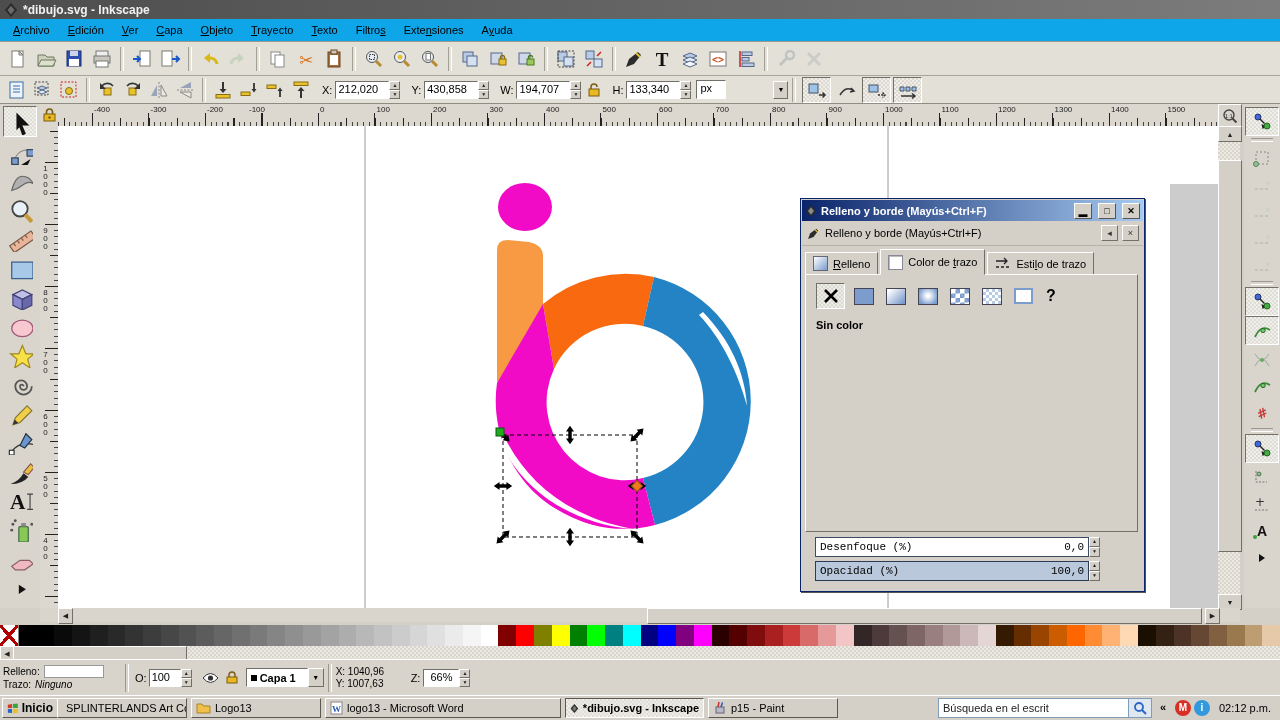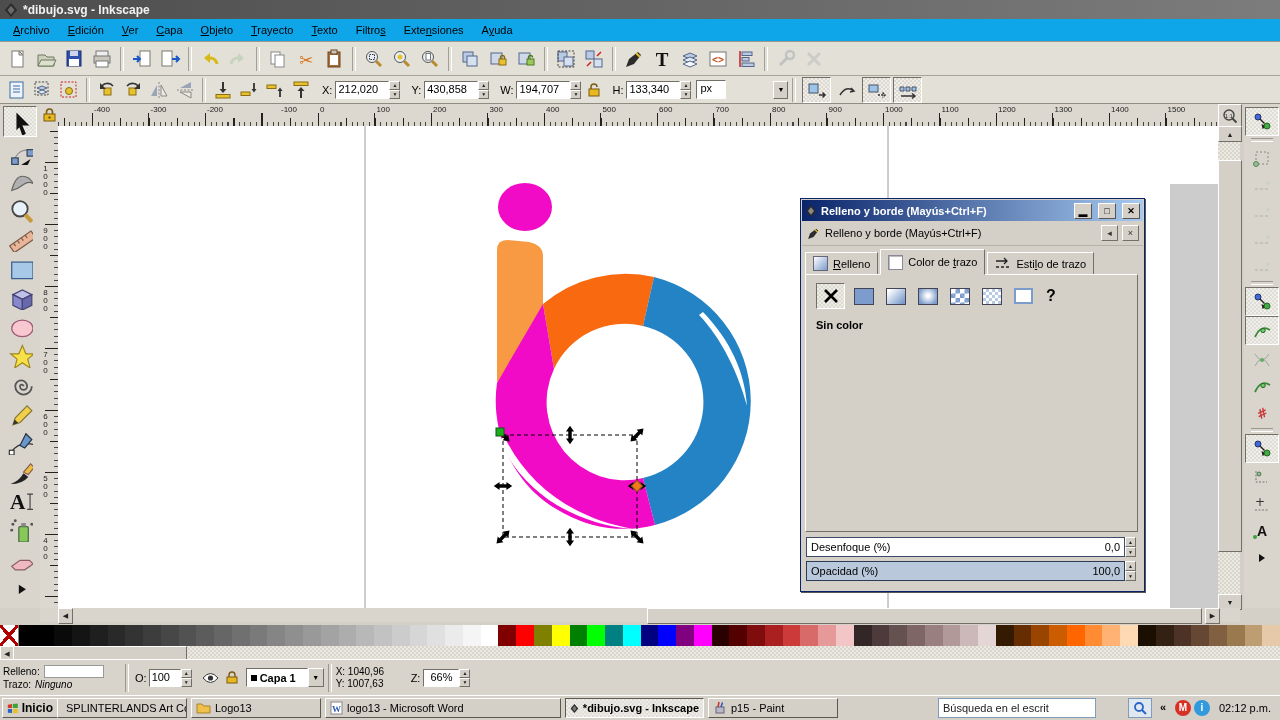--- a/index.html
+++ b/index.html
@@ -79,30 +79,30 @@
   #dlg-tabs{left:4px;top:52px;width:335px;height:24px;display:flex;align-items:flex-end;}
   .tab{height:21px;background:#d4d0c8;border:1px solid;border-color:#fff #716f67 #d4d0c8 #fff;display:flex;align-items:center;gap:5px;padding:0 7px;margin-right:2px;font-size:11px;white-space:nowrap;}
   .tab.active{height:24px;border-bottom:1px solid #d4d0c8;position:relative;z-index:2;}
   .tab u{text-decoration:underline;}
   #dlg-page{left:4px;top:75px;width:333px;height:258px;border:1px solid;border-color:#fff #716f67 #716f67 #fff;background:#d4d0c8;box-sizing:border-box;}
   #paint-row{position:absolute;left:10px;top:8px;display:flex;gap:5px;align-items:center;}
   .paint-btn{width:27px;height:24px;display:flex;align-items:center;justify-content:center;background:#d4d0c8;}
   .paint-btn.pressed{border:1px solid;border-color:#716f67 #fff #fff #716f67;background-color:#eeece7;background-image:linear-gradient(45deg,#dcd9d1 25%,transparent 25%,transparent 75%,#dcd9d1 75%),linear-gradient(45deg,#dcd9d1 25%,transparent 25%,transparent 75%,#dcd9d1 75%);background-size:4px 4px;background-position:0 0,2px 2px;}
   .paint-chip{width:18px;height:15px;border:1px solid #445;}
   #no-paint-label{position:absolute;left:10px;top:44px;font-weight:bold;font-size:11px;}
-  .slider-row{position:absolute;left:5px;width:330px;height:20px;display:flex;}
+  .slider-row{position:absolute;left:14px;width:285px;height:20px;display:flex;font-family:Liberation Mono, monospace;}
   .slider-bar{flex:1;border:1px solid #3c4c66;background:#fff;display:flex;align-items:center;justify-content:space-between;padding:0 4px;font-size:11px;}
   .slider-bar.filled{background:#b9c8da;border-color:#2c3c56;}
   .slider-row .spinner{height:20px;}
   
   #taskbar{left:0;top:695px;width:1280px;height:25px;background:#d4d0c8;border-top:1px solid #fff;display:flex;align-items:center;box-sizing:border-box;}
   .task-btn{height:20px;background:#d4d0c8;border:1px solid;border-color:#fff #5a5850 #5a5850 #fff;display:flex;align-items:center;gap:4px;padding:0 4px;font-size:11px;white-space:nowrap;overflow:hidden;box-sizing:border-box;position:absolute;top:2px;}
   .task-btn.active{border-color:#5a5850 #fff #fff #5a5850;background-color:#efede9;background-image:linear-gradient(45deg,#e0ddd6 25%,transparent 25%,transparent 75%,#e0ddd6 75%),linear-gradient(45deg,#e0ddd6 25%,transparent 25%,transparent 75%,#e0ddd6 75%);background-size:4px 4px;background-position:0 0,2px 2px;font-weight:bold;}
   #start-btn{position:absolute;left:2px;top:2px;height:20px;width:56px;display:flex;align-items:center;gap:3px;padding:0 4px;font-weight:bold;font-size:12px;background:#d4d0c8;border:1px solid;border-color:#fff #5a5850 #5a5850 #fff;box-sizing:border-box;}
-  #tb-search{position:absolute;left:938px;top:2px;width:158px;height:20px;background:#fff;border:1px solid #7f9db9;display:flex;align-items:center;padding:4px 4px;box-sizing:border-box;font-size:11px;color:#222;overflow:hidden;white-space:nowrap;}
+  #tb-search{position:absolute;left:938px;top:2px;width:212px;height:20px;background:#fff;border:1px solid #7f9db9;display:flex;align-items:center;padding:4px 4px;box-sizing:border-box;font-size:11px;color:#222;overflow:hidden;white-space:nowrap;}
   #tb-search-btn{position:absolute;left:1128px;top:2px;width:24px;height:20px;background:#dfe7f0;border:1px solid #7f9db9;display:flex;align-items:center;justify-content:center;box-sizing:border-box;}
   .tray-badge{position:absolute;top:4px;width:16px;height:16px;border-radius:50%;color:#fff;font-size:10px;font-weight:bold;display:flex;align-items:center;justify-content:center;line-height:16px;}
   #tray-time{position:absolute;left:1219px;top:6px;font-size:11px;}
   svg{display:block;}
 </style>
 </head>
 <body>
 
 <div id="root">
 
@@ -464,21 +464,21 @@
     <svg width="13" height="14" viewBox="0 0 13 14">
         <rect x="1" y="6" width="11" height="7" fill="#e8b820" stroke="#7a5a10"></rect>
         <path d="M3.5,6 V4 a3,3 0 0 1 6,0 V6" fill="none" stroke="#7a5a10" stroke-width="1.6"></path>
         <circle cx="6.5" cy="9.5" r="1.2" fill="#7a5a10"></circle>
       </svg>
   </div>
   <div id="hruler" class="abs">
       <span class="rlabel" style="left: 36px;">-400</span>
       <span class="rlabel" style="left: 92.5px;">-300</span>
       <span class="rlabel" style="left: 149px;">-200</span>
-      <span class="rlabel" style="left: 223px; text-align: center;">-100</span>
+      <span class="rlabel" style="left: 191px; text-align: center;">-100</span>
       <span class="rlabel" style="left: 262px;">0</span>
       <span class="rlabel" style="left: 318.5px;">100</span>
       <span class="rlabel" style="left: 375px;">200</span>
       <span class="rlabel" style="left: 431.5px;">300</span>
       <span class="rlabel" style="left: 488px;">400</span>
       <span class="rlabel" style="left: 544.5px;">500</span>
       <span class="rlabel" style="left: 601px;">600</span>
       <span class="rlabel" style="left: 657.5px;">700</span>
       <span class="rlabel" style="left: 714px;">800</span>
       <span class="rlabel" style="left: 770.5px;">900</span>

